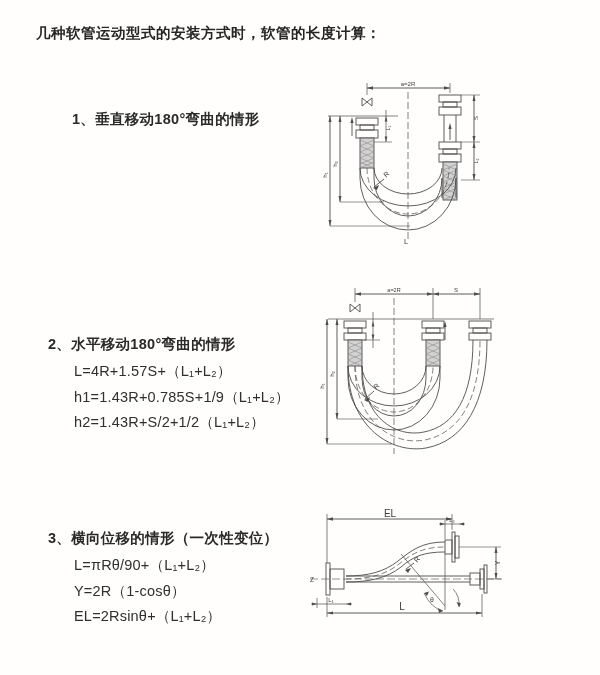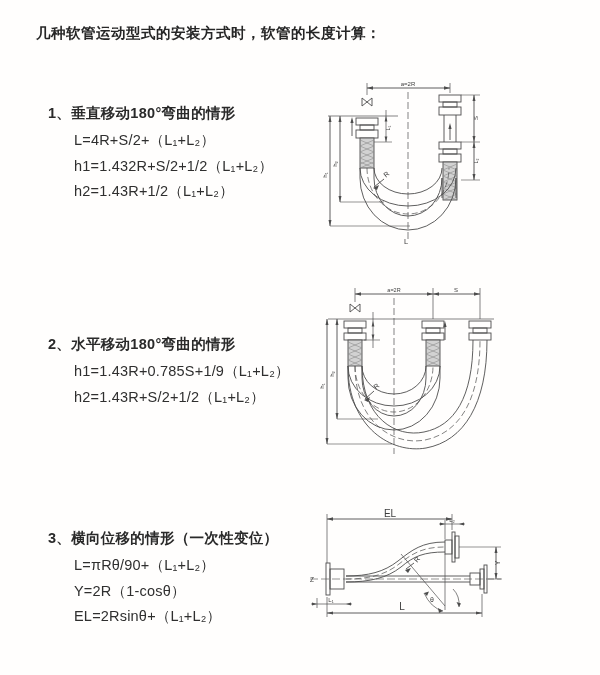--- a/index.html
+++ b/index.html
@@ -9,48 +9,44 @@
     font-family:"Liberation Sans","DejaVu Sans",sans-serif;color:#2b2b2b;overflow:hidden;
   }
   .title{
     position:absolute;left:36px;top:24px;font-size:14.5px;font-weight:700;
     letter-spacing:0.5px;color:#262626;
   }
   .sec{position:absolute;left:48px;}
   .sec .heading{font-size:14.5px;font-weight:700;color:#2a2a2a;letter-spacing:0.3px;}
   .sec .formulas{margin-top:5px;margin-left:26px;}
   .sec .formula{font-size:14.5px;line-height:25.5px;color:#2f2f2f;letter-spacing:0.2px;}
-  #sec1{top:104px;}
+  #sec1{top:110px;margin-left:24px;}
   #sec2{top:303px;margin-top:32px;}
   #sec3{top:520px;margin-top:9px;}
   .dwg{position:absolute;}
   #d1{left:322px;top:80px;}
   #d2{left:320px;top:282px;}
   #d3{left:302px;top:507px;}
   svg text{font-family:"Liberation Sans","DejaVu Sans",sans-serif;fill:#3d3d3d;}
 </style>
 </head>
 <body>
 
 <div id="page">
 
   <div class="title">几种软管运动型式的安装方式时，软管的长度计算：</div>
 
   <div class="sec" id="sec1">
     <div class="heading">1、垂直移动180°弯曲的情形</div>
-    <div class="formulas">
-      <div class="formula">L=4R+S/2+（L₁+L₂）</div>
-      <div class="formula">h1=1.432R+S/2+1/2（L₁+L₂）</div>
-      <div class="formula">h2=1.43R+1/2（L₁+L₂）</div>
-    </div>
   </div>
 
   <div class="sec" id="sec2">
     <div class="heading">2、水平移动180°弯曲的情形</div>
     <div class="formulas">
+      <div class="formula">L=4R+1.57S+（L₁+L₂）</div>
       <div class="formula">h1=1.43R+0.785S+1/9（L₁+L₂）</div>
       <div class="formula">h2=1.43R+S/2+1/2（L₁+L₂）</div>
     </div>
   </div>
 
   <div class="sec" id="sec3">
     <div class="heading">3、横向位移的情形（一次性变位）</div>
     <div class="formulas">
       <div class="formula">L=πRθ/90+（L₁+L₂）</div>
       <div class="formula">Y=2R（1-cosθ）</div>

